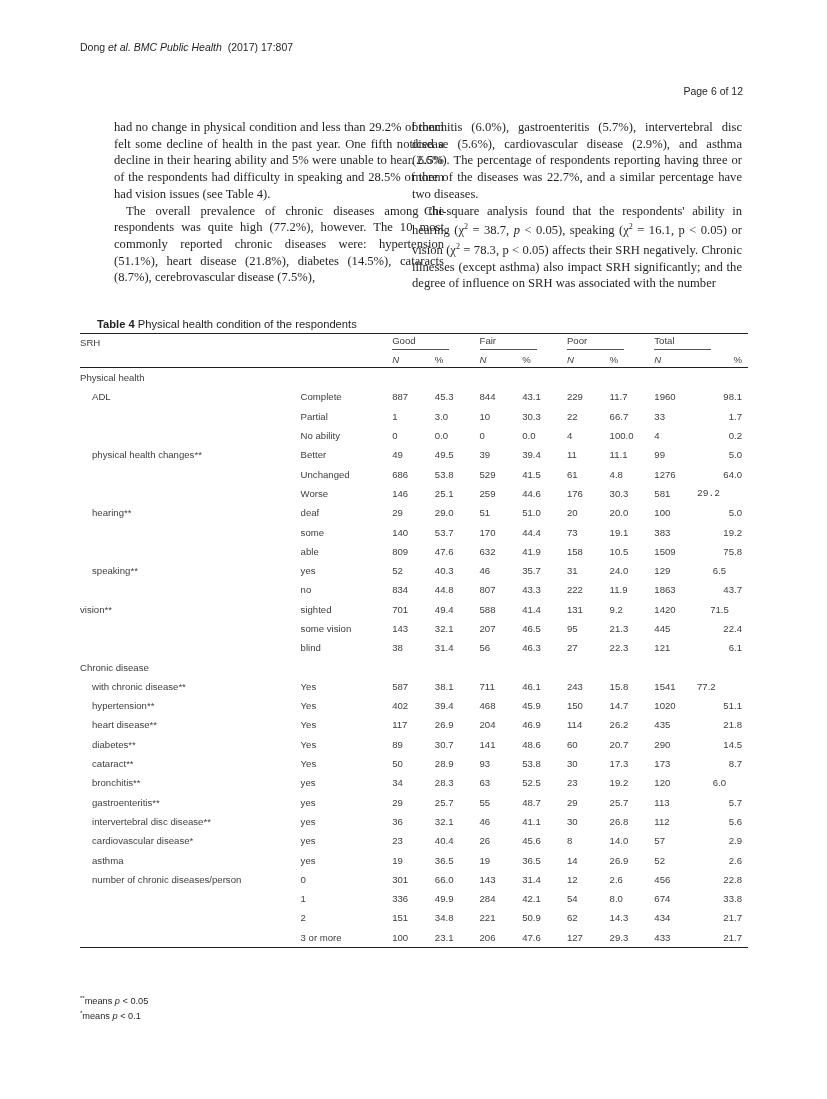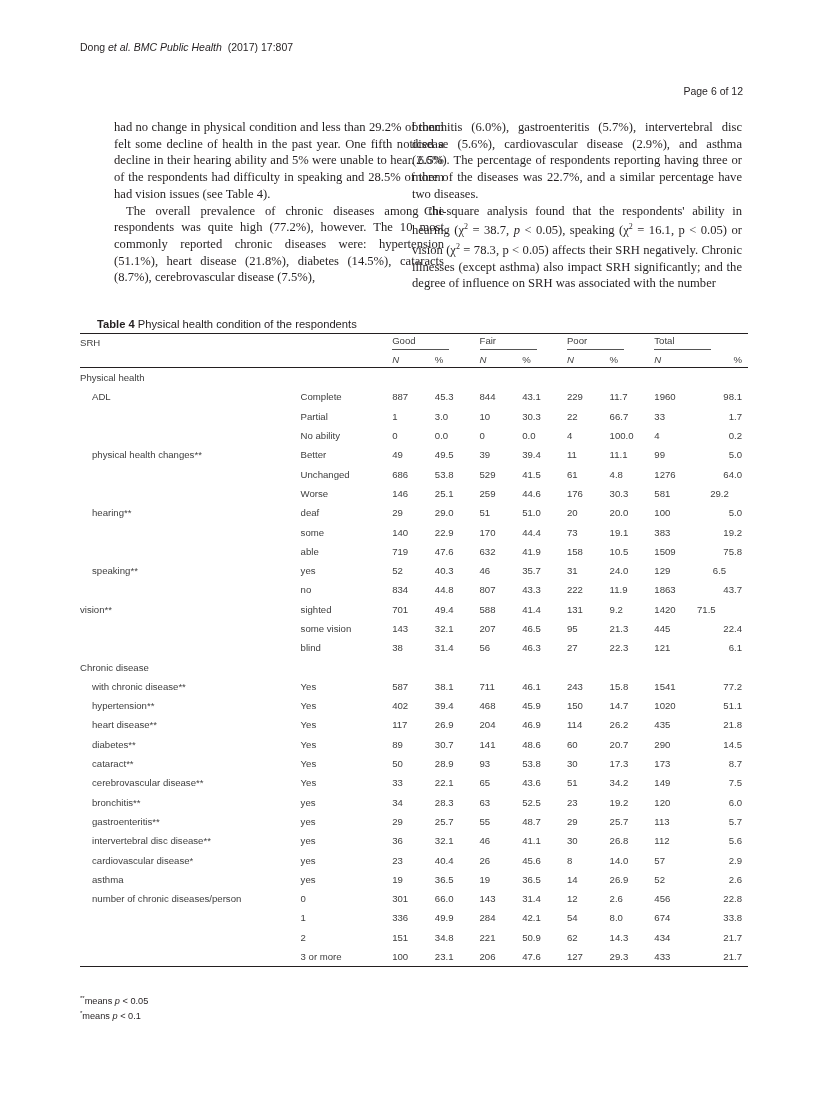--- a/index.html
+++ b/index.html
@@ -159,50 +159,50 @@
       <tr>
         <td class="c0 ind1"></td>
         <td class="c1">Worse</td>
         <td class="cn">146</td>
         <td class="cp">25.1</td>
         <td class="cn">259</td>
         <td class="cp">44.6</td>
         <td class="cn">176</td>
         <td class="cp">30.3</td>
         <td class="cn">581</td>
-        <td class="cp" style="text-align: center; padding-right: 6px;">29.2</td>
+        <td class="cp" style="text-align: left; padding-right: 6px; font-family: Liberation Mono, monospace;">29.2</td>
       </tr>
       <tr>
         <td class="c0 ind1">hearing**</td>
         <td class="c1">deaf</td>
         <td class="cn">29</td>
         <td class="cp">29.0</td>
         <td class="cn">51</td>
         <td class="cp">51.0</td>
         <td class="cn">20</td>
         <td class="cp">20.0</td>
         <td class="cn">100</td>
         <td class="cp" style="text-align: right; padding-right: 6px;">5.0</td>
       </tr>
       <tr>
         <td class="c0 ind1"></td>
         <td class="c1">some</td>
         <td class="cn">140</td>
-        <td class="cp">22.9</td>
+        <td class="cp">53.7</td>
         <td class="cn">170</td>
         <td class="cp">44.4</td>
         <td class="cn">73</td>
         <td class="cp">19.1</td>
         <td class="cn">383</td>
         <td class="cp" style="text-align: right; padding-right: 6px;">19.2</td>
       </tr>
       <tr>
         <td class="c0 ind1"></td>
         <td class="c1">able</td>
-        <td class="cn">719</td>
+        <td class="cn">809</td>
         <td class="cp">47.6</td>
         <td class="cn">632</td>
         <td class="cp">41.9</td>
         <td class="cn">158</td>
         <td class="cp">10.5</td>
         <td class="cn">1509</td>
         <td class="cp" style="text-align: right; padding-right: 6px;">75.8</td>
       </tr>
       <tr>
         <td class="c0 ind1">speaking**</td>
@@ -231,21 +231,21 @@
       <tr>
         <td class="c0">vision**</td>
         <td class="c1">sighted</td>
         <td class="cn">701</td>
         <td class="cp">49.4</td>
         <td class="cn">588</td>
         <td class="cp">41.4</td>
         <td class="cn">131</td>
         <td class="cp">9.2</td>
         <td class="cn">1420</td>
-        <td class="cp" style="text-align: left; padding-right: 6px;">71.5</td>
+        <td class="cp" style="text-align: center; padding-right: 6px;">71.5</td>
       </tr>
       <tr>
         <td class="c0"></td>
         <td class="c1">some vision</td>
         <td class="cn">143</td>
         <td class="cp">32.1</td>
         <td class="cn">207</td>
         <td class="cp">46.5</td>
         <td class="cn">95</td>
         <td class="cp">21.3</td>
@@ -279,21 +279,21 @@
       <tr>
         <td class="c0 ind1">with chronic disease**</td>
         <td class="c1">Yes</td>
         <td class="cn">587</td>
         <td class="cp">38.1</td>
         <td class="cn">711</td>
         <td class="cp">46.1</td>
         <td class="cn">243</td>
         <td class="cp">15.8</td>
         <td class="cn">1541</td>
-        <td class="cp" style="text-align: right; padding-right: 6px;">77.2</td>
+        <td class="cp" style="text-align: left; padding-right: 6px;">77.2</td>
       </tr>
       <tr>
         <td class="c0 ind1">hypertension**</td>
         <td class="c1">Yes</td>
         <td class="cn">402</td>
         <td class="cp">39.4</td>
         <td class="cn">468</td>
         <td class="cp">45.9</td>
         <td class="cn">150</td>
         <td class="cp">14.7</td>
@@ -330,42 +330,30 @@
         <td class="cn">50</td>
         <td class="cp">28.9</td>
         <td class="cn">93</td>
         <td class="cp">53.8</td>
         <td class="cn">30</td>
         <td class="cp">17.3</td>
         <td class="cn">173</td>
         <td class="cp" style="text-align: right; padding-right: 6px;">8.7</td>
       </tr>
       <tr>
-        <td class="c0 ind1">cerebrovascular disease**</td>
-        <td class="c1">Yes</td>
-        <td class="cn">33</td>
-        <td class="cp">22.1</td>
-        <td class="cn">65</td>
-        <td class="cp">43.6</td>
-        <td class="cn">51</td>
-        <td class="cp">34.2</td>
-        <td class="cn">149</td>
-        <td class="cp" style="text-align: right; padding-right: 6px;">7.5</td>
-      </tr>
-      <tr>
         <td class="c0 ind1">bronchitis**</td>
         <td class="c1">yes</td>
         <td class="cn">34</td>
         <td class="cp">28.3</td>
         <td class="cn">63</td>
         <td class="cp">52.5</td>
         <td class="cn">23</td>
         <td class="cp">19.2</td>
         <td class="cn">120</td>
-        <td class="cp" style="text-align: right; padding-right: 6px;">6.0</td>
+        <td class="cp" style="text-align: center; padding-right: 6px;">6.0</td>
       </tr>
       <tr>
         <td class="c0 ind1">gastroenteritis**</td>
         <td class="c1">yes</td>
         <td class="cn">29</td>
         <td class="cp">25.7</td>
         <td class="cn">55</td>
         <td class="cp">48.7</td>
         <td class="cn">29</td>
         <td class="cp">25.7</td>

